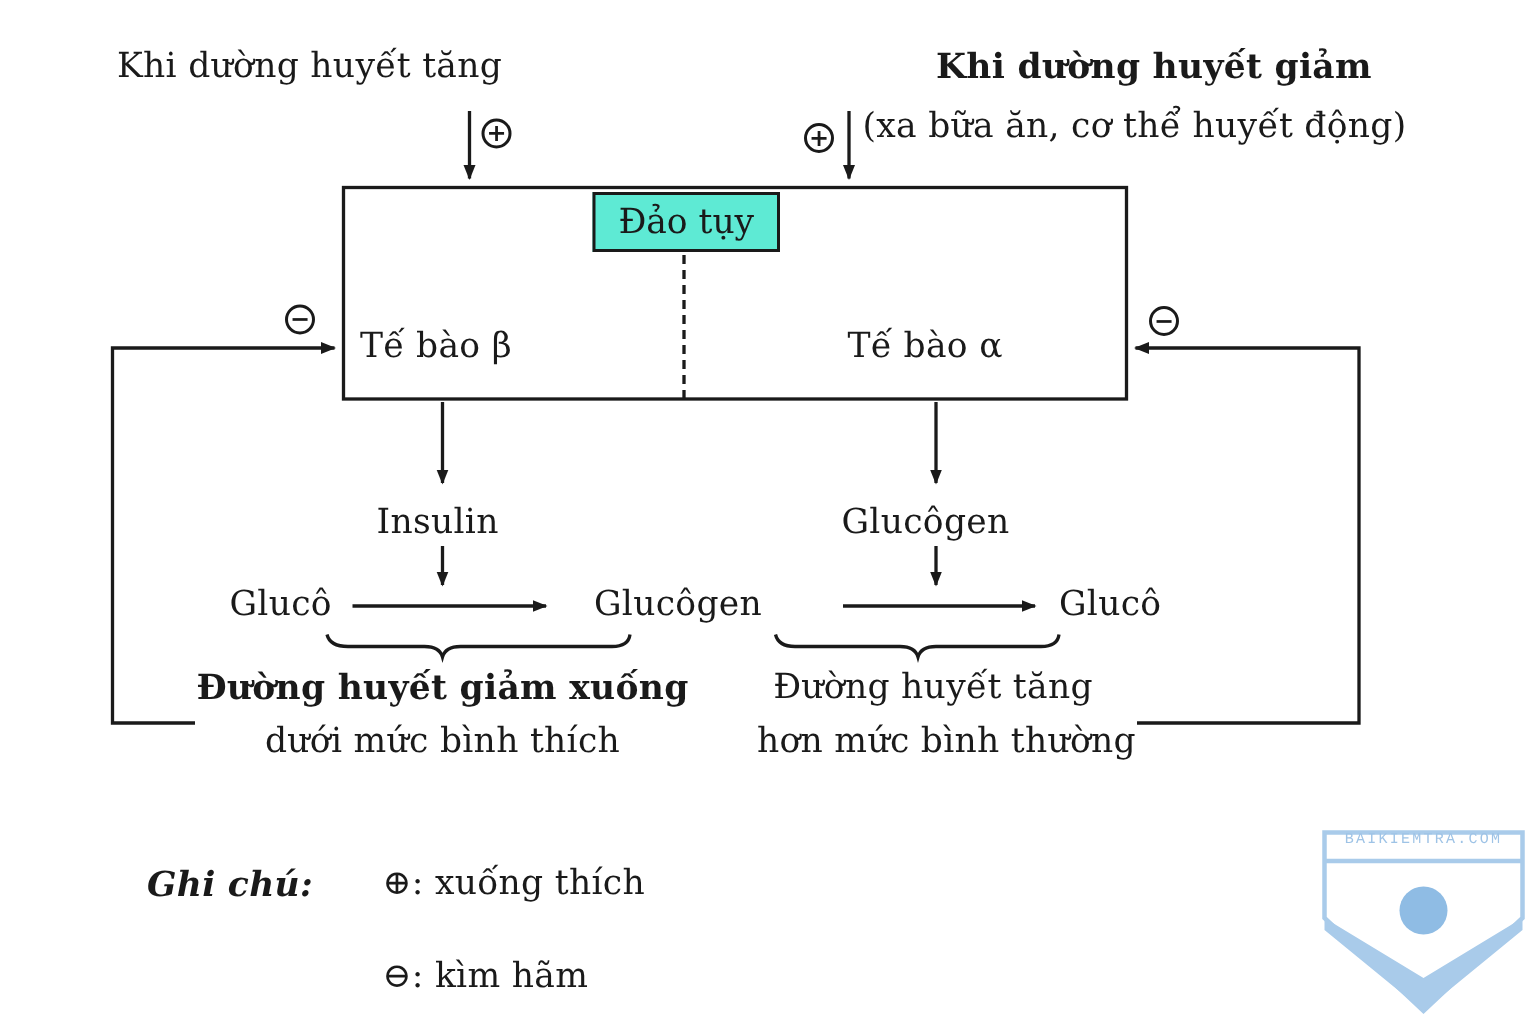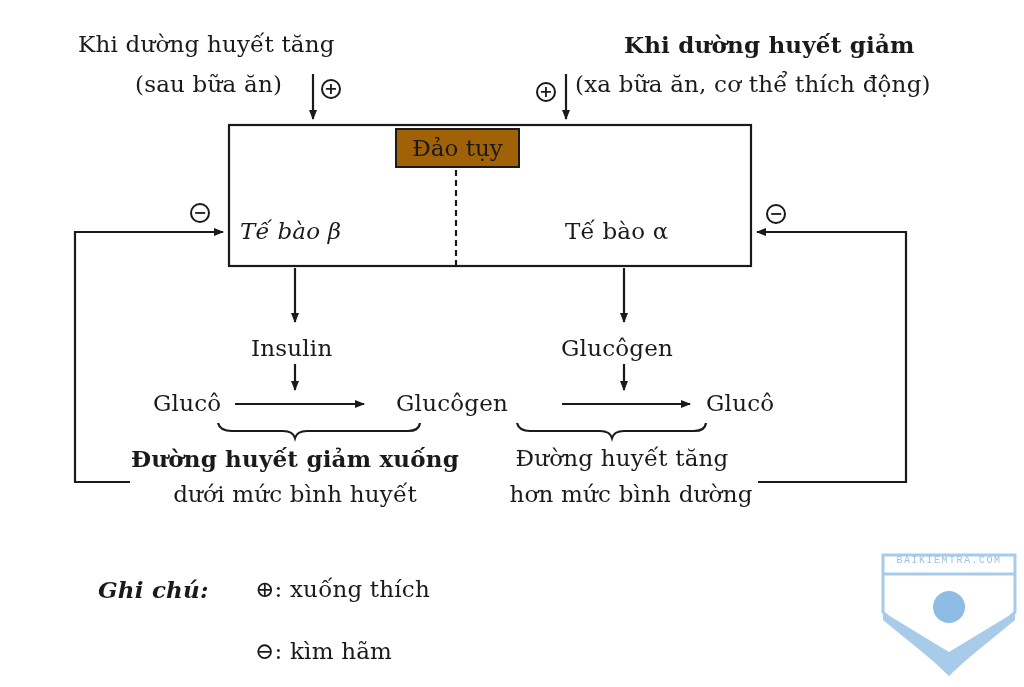--- a/index.html
+++ b/index.html
@@ -3,21 +3,21 @@
   <meta charset="utf-8">
   <style>
     html, body { margin: 0; padding: 0; background: #ffffff; }
     body { width: 1024px; height: 687px; position: relative; overflow: hidden;
            font-family: "DejaVu Serif", "Liberation Serif", serif; color: #1a1a1a; }
     .canvas { position: absolute; left: 0; top: 0; width: 1024px; height: 687px; }
     svg.lines { position: absolute; left: 0; top: 0; }
     .t { position: absolute; white-space: nowrap; font-size: 23px; line-height: 1; letter-spacing: 0.2px; }
     .c { text-align: center; transform: translateX(-50%); }
     .box-label { position: absolute; left: 395px; top: 128px; width: 125px; height: 40px;
-                 border: 2px solid #1a1a1a; background: #a16207; box-sizing: border-box;
+                 border: 2px solid #1a1a1a; background: #5eead4; box-sizing: border-box;
                  display: flex; align-items: center; justify-content: center; font-size: 23px; }
     .sym { position: absolute; width: 20px; height: 20px; border: 2px solid #1a1a1a; border-radius: 50%;
            box-sizing: border-box; display: flex; align-items: center; justify-content: center;
            font-family: "DejaVu Sans", sans-serif; font-size: 16px; font-weight: bold; line-height: 1; }
     .legend-title { font-style: italic; font-weight: bold; }
     .watermark { position: absolute; left: 880px; top: 552px; width: 138px; height: 125px; }
     .wm-text { position: absolute; left: 884px; top: 555px; width: 130px; font-family: Liberation Mono, monospace;
                font-size: 10px; color: #9ec3e6; text-align: center; letter-spacing: 1.5px; }
   </style>
 </head>
@@ -53,48 +53,47 @@
 
       <polyline points="758,482 906,482 906,232 757,232" marker-end="url(#ah)"></polyline>
 
       <path d="M218,423 Q220,431 232,431 L283,431 Q293,431 295,438 Q297,431 307,431 L408,431 Q419,431 420,423"></path>
 
       <path d="M517,423 Q519,431 530,431 L600,431 Q610,431 612,438 Q614,431 624,431 L694,431 Q705,431 706,423"></path>
     </g>
   </svg>
 
   <div class="t" style="left:78px; top:33px;">Khi dường huyết tăng</div>
-  <div class="t" style="left:135px; top:73px;">(sau bữa ăn)</div>
   <div class="sym" style="left:321px; top:79px;">+</div>
 
   <div class="t" style="left:624px; top:33px;font-weight:bold;">Khi dường huyết giảm</div>
-  <div class="t" style="left:575px; top:73px;">(xa bữa ăn, cơ thể thích động)</div>
+  <div class="t" style="left:575px; top:73px;">(xa bữa ăn, cơ thể huyết động)</div>
   <div class="sym" style="left:536px; top:82px;">+</div>
 
   <div class="box-label">
     <span>Đảo tụy</span>
   </div>
 
-  <div class="t" style="left:240px; top:220px;font-style:italic;">Tế bào β</div>
+  <div class="t" style="left:240px; top:220px;">Tế bào β</div>
   <div class="t" style="left:565px; top:220px;">Tế bào α</div>
 
   <div class="sym" style="left:190px; top:203px;">−</div>
   <div class="sym" style="left:766px; top:204px;">−</div>
 
   <div class="t" style="left:251px; top:337px;">Insulin</div>
   <div class="t" style="left:561px; top:337px;">Glucôgen</div>
 
   <div class="t" style="left:153px; top:392px;">Glucô</div>
   <div class="t" style="left:396px; top:392px;">Glucôgen</div>
   <div class="t" style="left:706px; top:392px;">Glucô</div>
 
   <div class="t c" style="left:295px; top:447px;font-weight:bold;">Đường huyết giảm xuống</div>
-  <div class="t c" style="left:295px; top:483px;">dưới mức bình huyết</div>
+  <div class="t c" style="left:295px; top:483px;">dưới mức bình thích</div>
   <div class="t c" style="left:622px; top:447px;">Đường huyết tăng</div>
-  <div class="t c" style="left:631px; top:483px;">hơn mức bình dường</div>
+  <div class="t c" style="left:631px; top:483px;">hơn mức bình thường</div>
 
   <div class="t legend-title" style="left:98px; top:578px;">Ghi chú:</div>
   <div class="t" style="left:255px; top:578px;">
     <span>⊕</span><span>: xuống thích</span>
   </div>
   <div class="t" style="left:255px; top:640px;">
     <span>⊖</span><span>: kìm hãm</span>
   </div>
 
   <svg class="watermark" viewBox="0 0 138 125">

